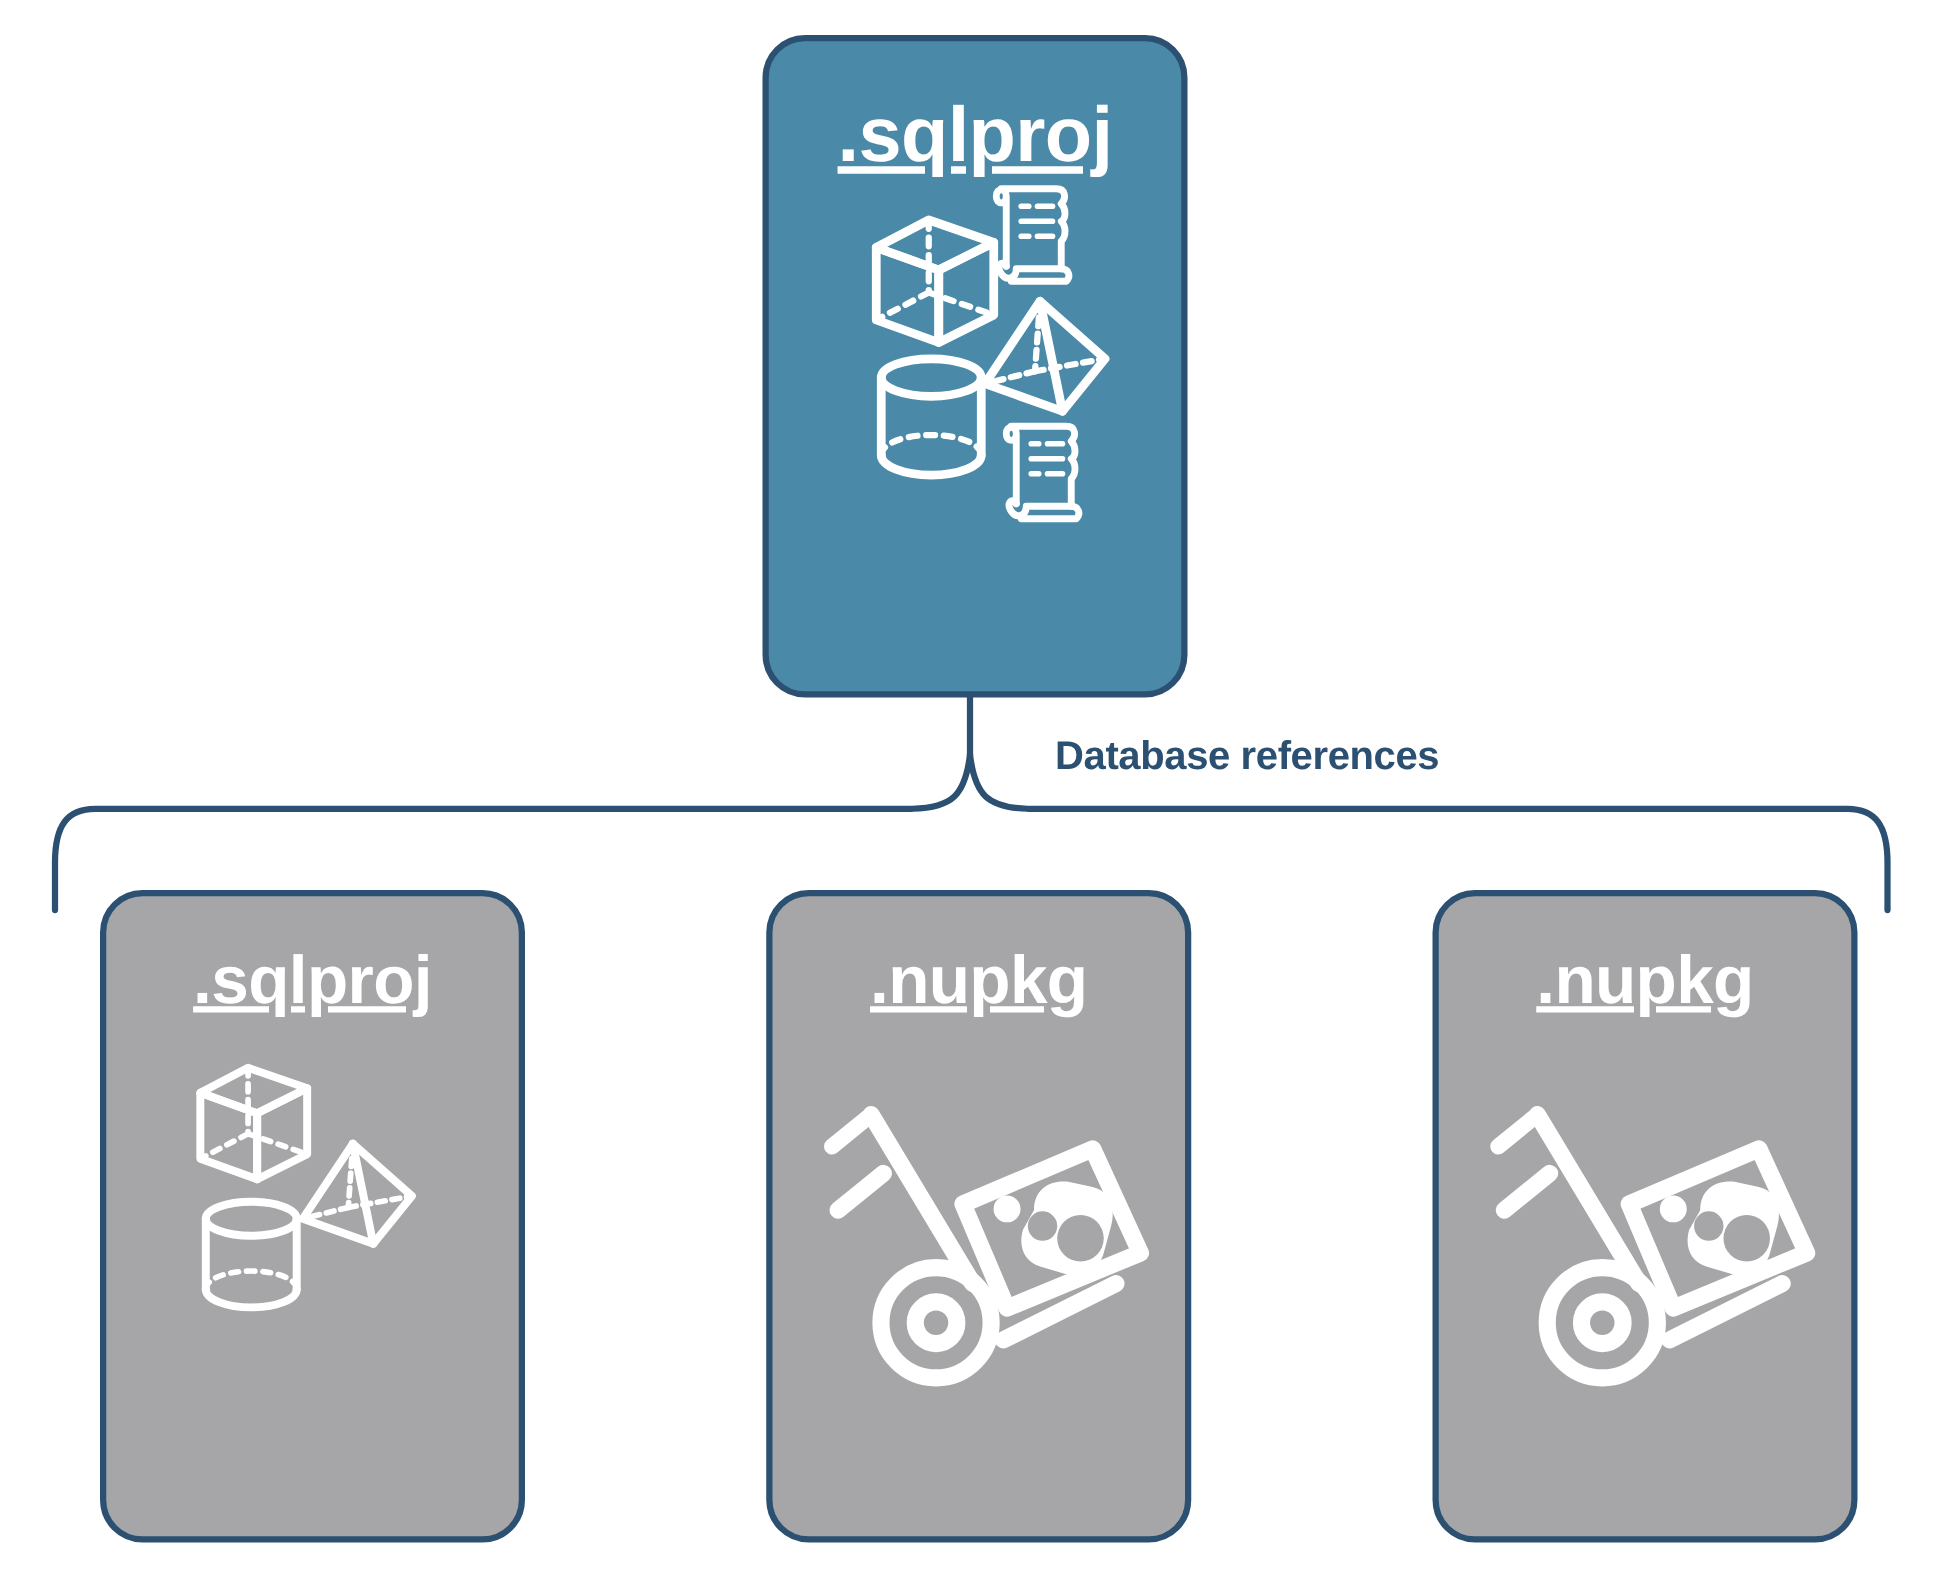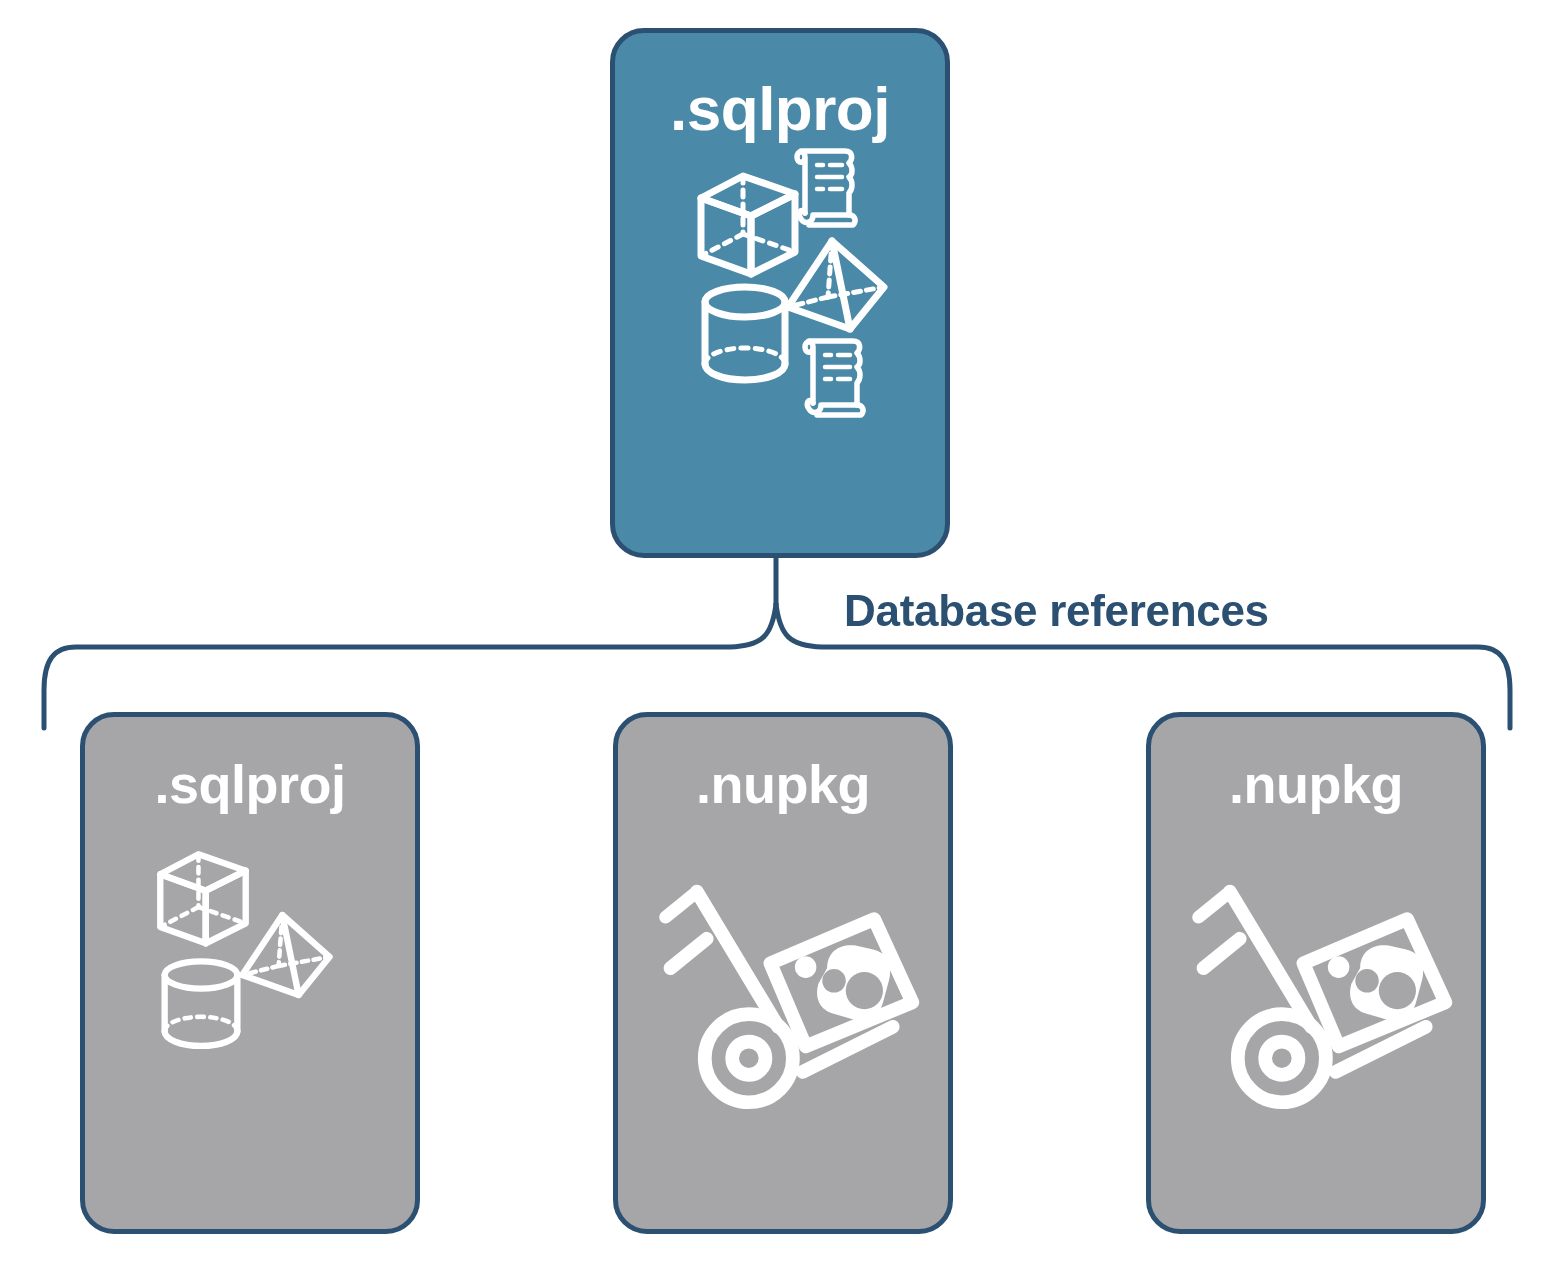--- a/index.html
+++ b/index.html
@@ -30,20 +30,21 @@
   }
   .node.blue { background: #4a8aa8; }
   .node.gray { background: #a6a6a8; }
 
   .node-title {
     color: #ffffff;
     font-weight: bold;
     letter-spacing: -0.5px;
     line-height: 1;
     user-select: none;
+    text-decoration: underline;
   }
 
   #node-sqlproj-main {
     left: 610px;
     top: 28px;
     width: 340px;
     height: 530px;
   }
   #node-sqlproj-main .node-title {
     font-size: 62px;
@@ -94,21 +95,21 @@
     height: 1274px;
     pointer-events: none;
   }
 
   
   #brace-label {
     position: absolute;
     left: 844px;
     top: 586px;
     color: #2b5071;
-    font-size: 44px;
+    font-size: 32px;
     font-weight: bold;
     letter-spacing: -0.3px;
     white-space: nowrap;
     user-select: none;
   }
 </style>
 </head>
 <body>
 
 <div id="canvas">

